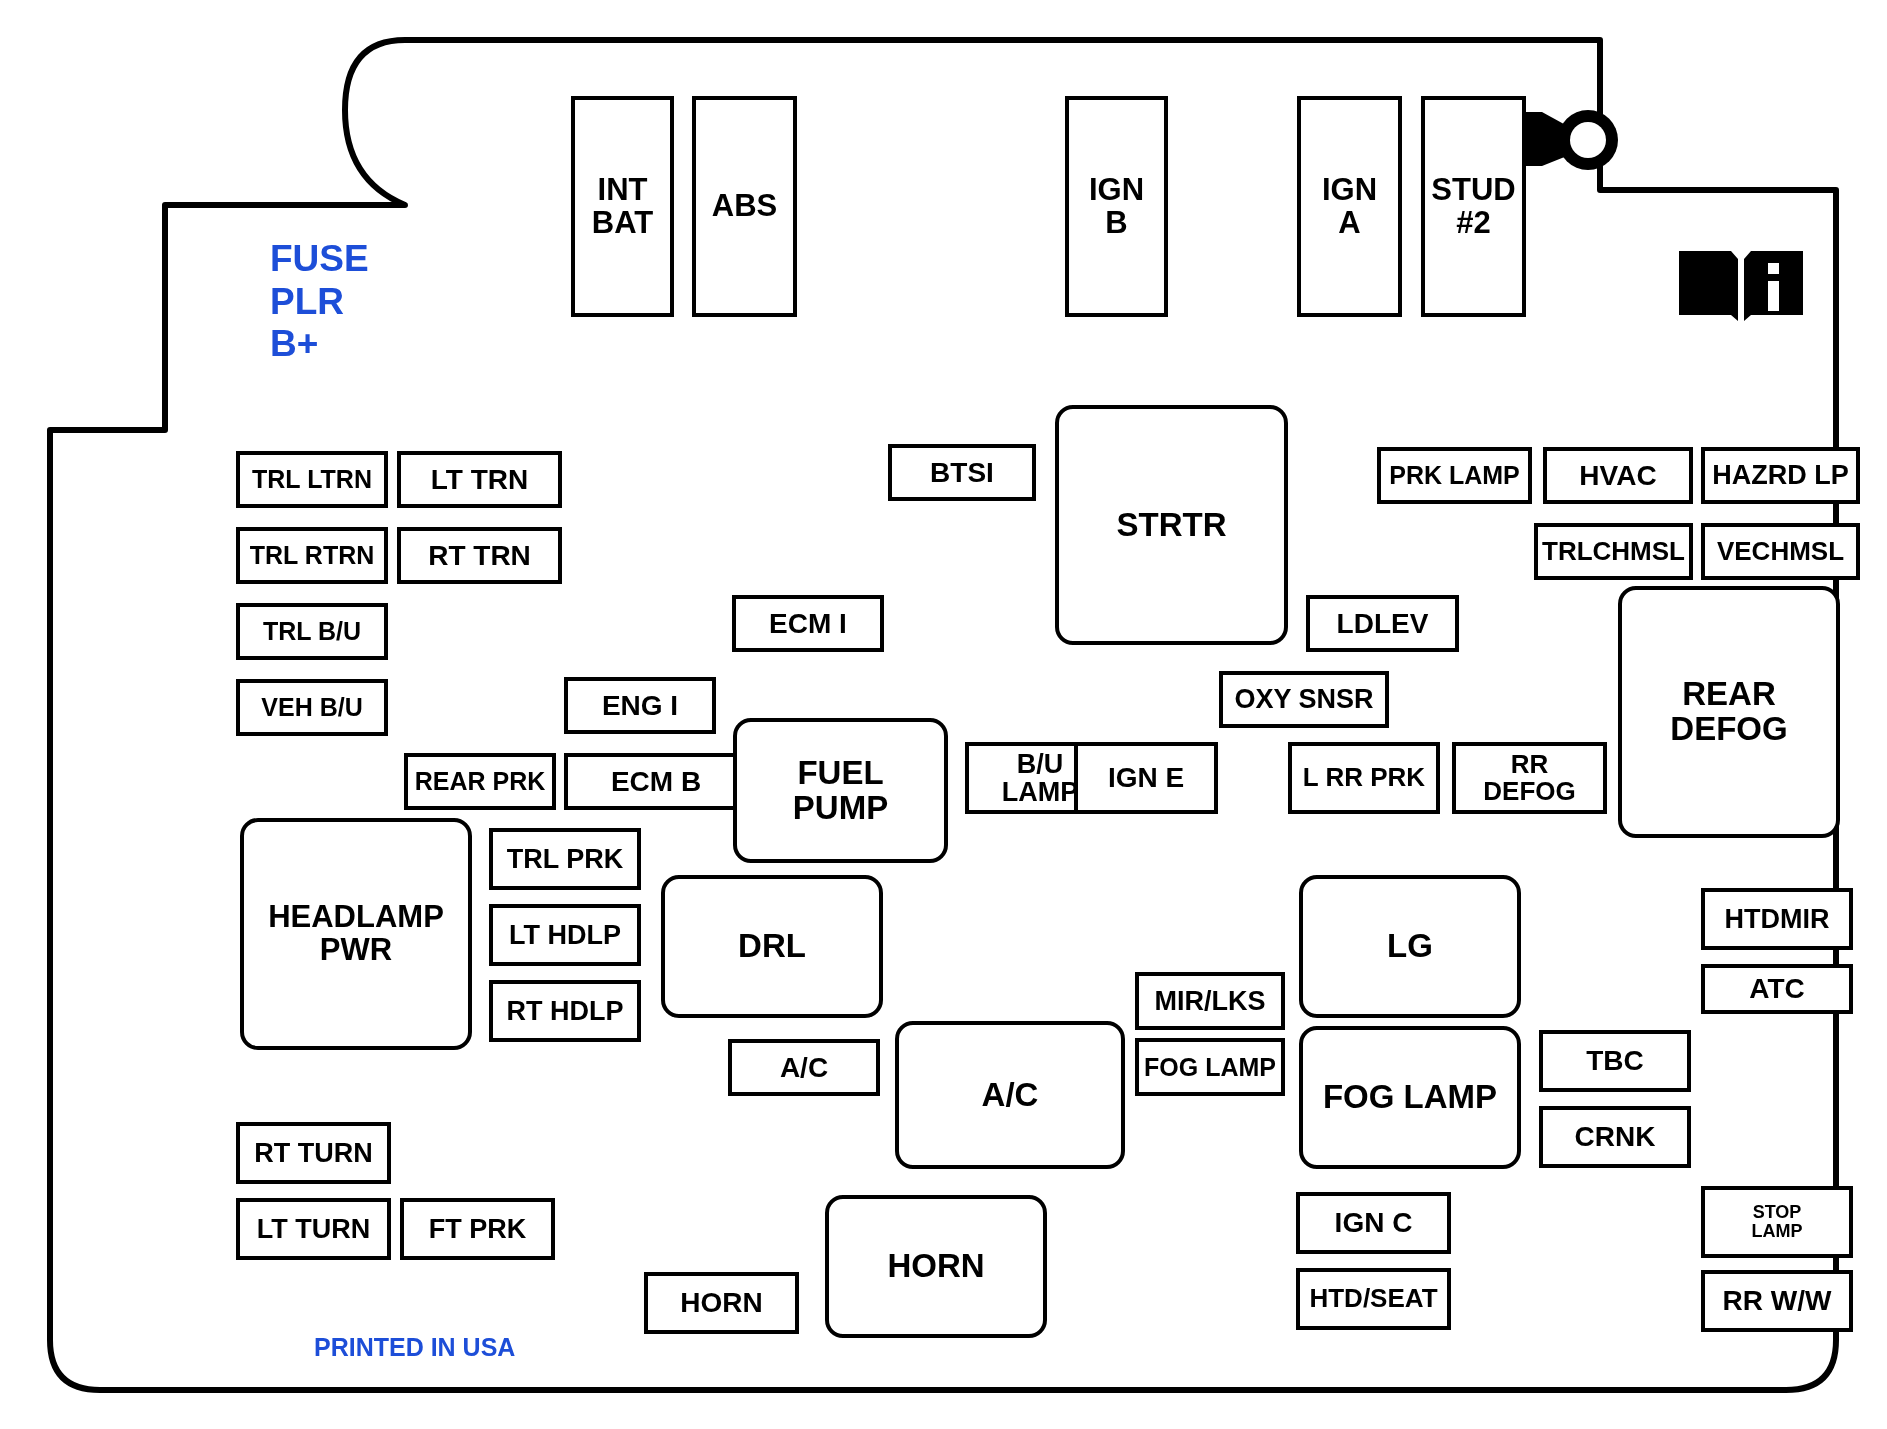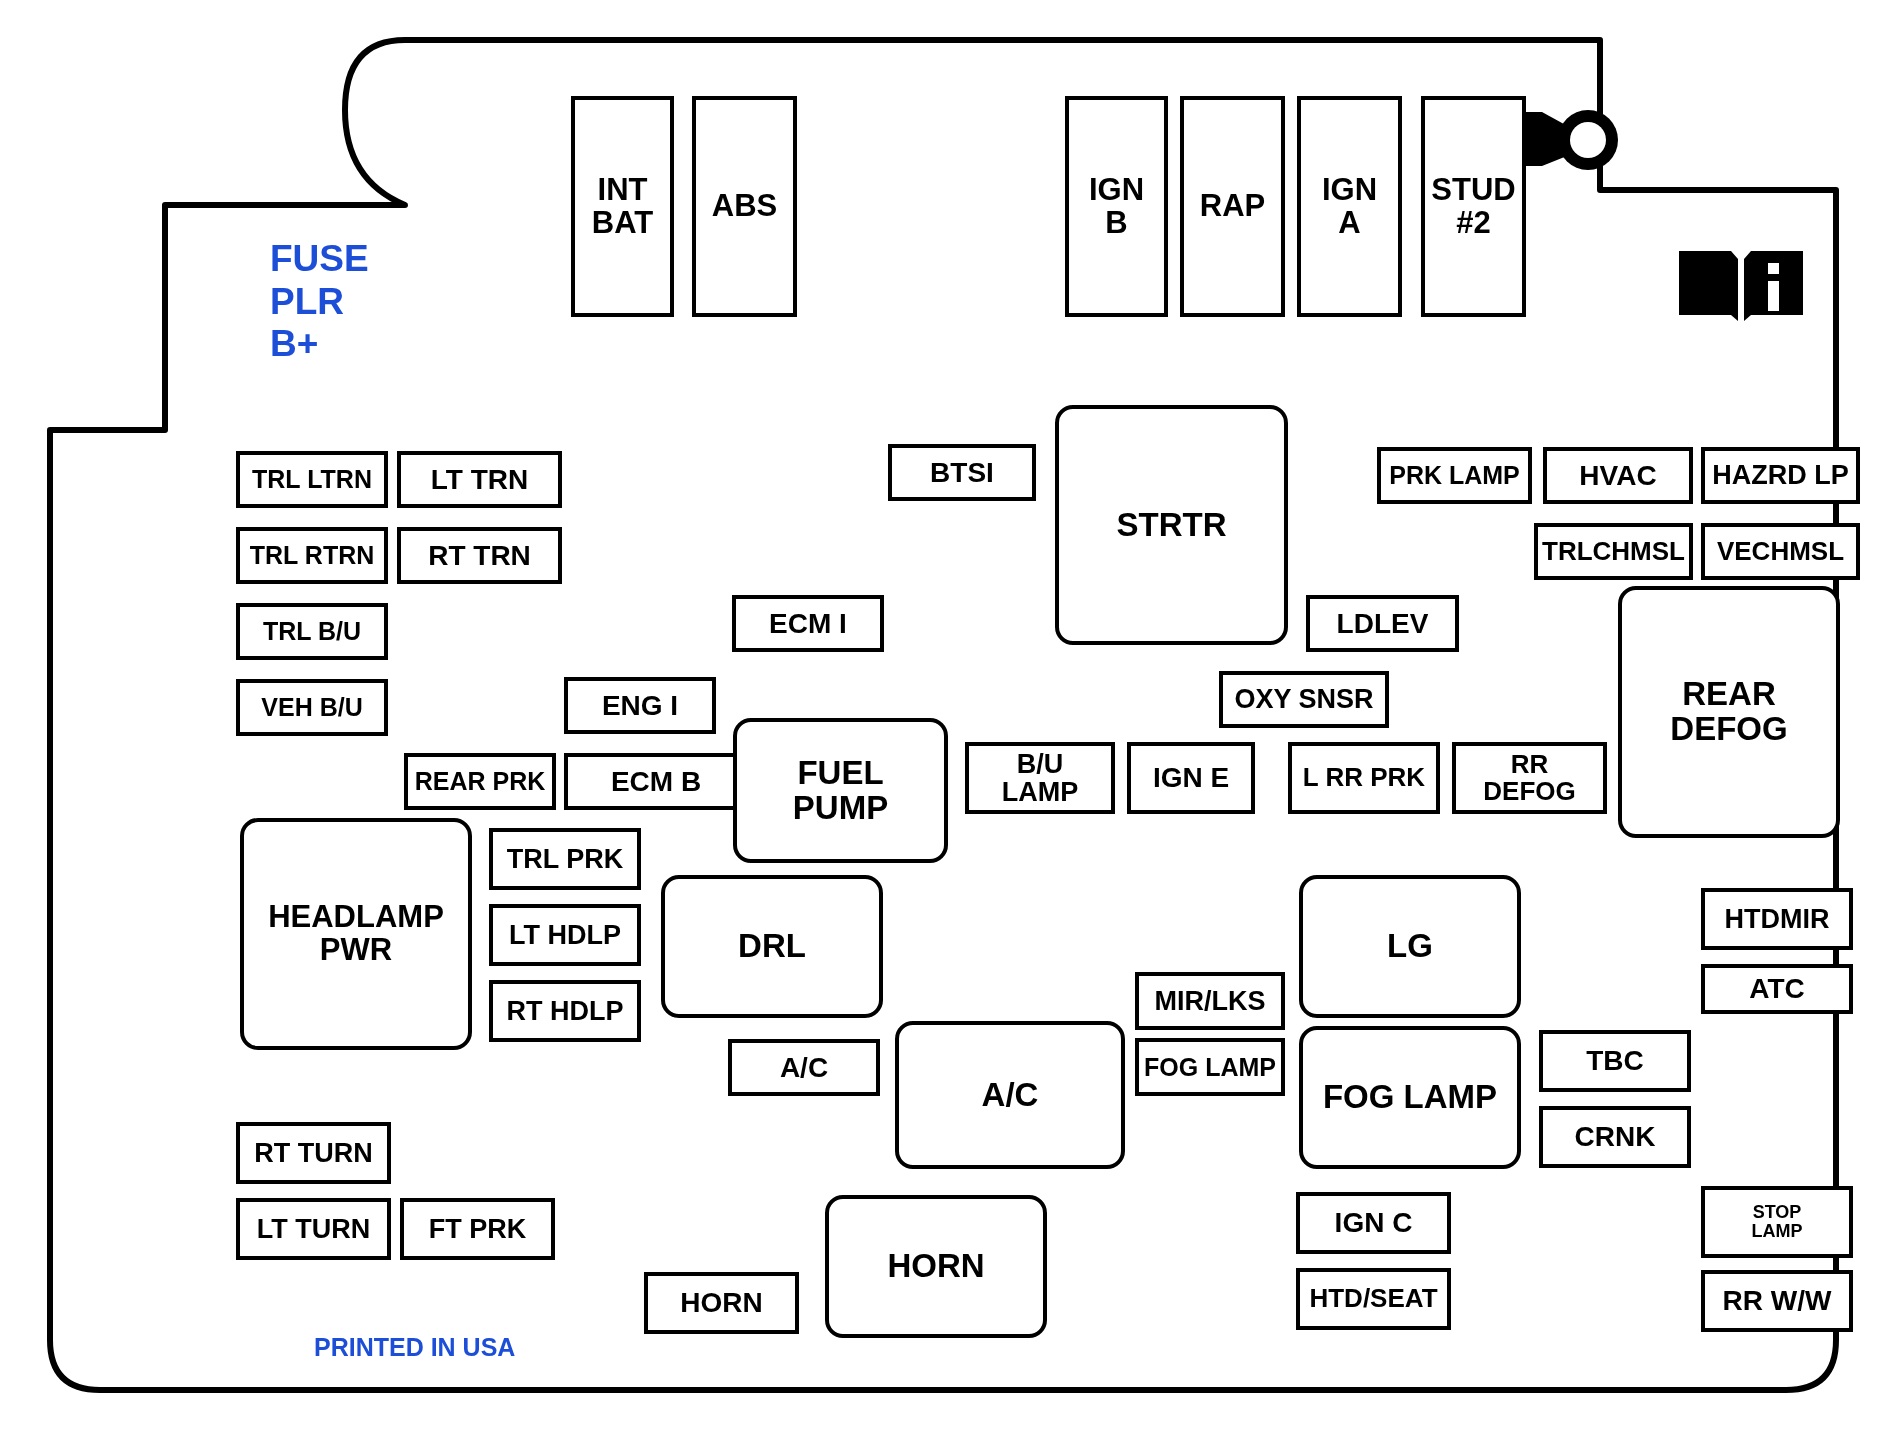--- a/index.html
+++ b/index.html
@@ -94,21 +94,20 @@
 PLR
 B+</div>
 
   <div class="label" id="printed-label" style="left:314px; top:1333px; font-size:25px;">PRINTED IN USA</div>
 
 <div class="fuse" style="left: 571px; top: 96px; width: 103px; height: 221px; font-size: 31px;">INT
 BAT</div>
     <div class="fuse" style="left: 692px; top: 96px; width: 105px; height: 221px; font-size: 31px;">ABS</div>
     <div class="fuse" style="left: 1065px; top: 96px; width: 103px; height: 221px; font-size: 31px;">IGN
 B</div>
-    <div class="fuse" style="left: 1180px; top: 96px; width: 105px; height: 221px; font-size: 31px;">RAP</div>
     <div class="fuse" style="left: 1297px; top: 96px; width: 105px; height: 221px; font-size: 31px;">IGN
 A</div>
     <div class="fuse" style="left: 1421px; top: 96px; width: 105px; height: 221px; font-size: 31px;">STUD
 #2</div>
     <div class="fuse" style="left: 236px; top: 451px; width: 152px; height: 57px; font-size: 25px;">TRL LTRN</div>
     <div class="fuse" style="left: 397px; top: 451px; width: 165px; height: 57px; font-size: 28px;">LT TRN</div>
     <div class="fuse" style="left: 236px; top: 527px; width: 152px; height: 57px; font-size: 25px;">TRL RTRN</div>
     <div class="fuse" style="left: 397px; top: 527px; width: 165px; height: 57px; font-size: 28px;">RT TRN</div>
     <div class="fuse" style="left: 236px; top: 603px; width: 152px; height: 57px; font-size: 25px;">TRL B/U</div>
     <div class="fuse" style="left: 236px; top: 679px; width: 152px; height: 57px; font-size: 25px;">VEH B/U</div>
@@ -120,21 +119,21 @@
     <div class="fuse rounded" style="left: 1055px; top: 405px; width: 233px; height: 240px; font-size: 33px;">STRTR</div>
     <div class="fuse" style="left: 1306px; top: 595px; width: 153px; height: 57px; font-size: 28px;">LDLEV</div>
     <div class="fuse" style="left: 1219px; top: 671px; width: 170px; height: 57px; font-size: 27px;">OXY SNSR</div>
     <div class="fuse" style="left: 1377px; top: 447px; width: 155px; height: 57px; font-size: 25px;">PRK LAMP</div>
     <div class="fuse" style="left: 1543px; top: 447px; width: 150px; height: 57px; font-size: 28px;">HVAC</div>
     <div class="fuse" style="left: 1701px; top: 447px; width: 159px; height: 57px; font-size: 27px;">HAZRD LP</div>
     <div class="fuse" style="left: 1534px; top: 523px; width: 159px; height: 57px; font-size: 26px;">TRLCHMSL</div>
     <div class="fuse" style="left: 1701px; top: 523px; width: 159px; height: 57px; font-size: 26px;">VECHMSL</div>
     <div class="fuse" style="left: 965px; top: 742px; width: 150px; height: 72px; font-size: 27px;">B/U
 LAMP</div>
-    <div class="fuse" style="left: 1127px; top: 742px; width: 128px; height: 72px; font-size: 28px;">IGN E</div>
+    <div class="fuse" style="left: 1074px; top: 742px; width: 144px; height: 72px; font-size: 28px;">IGN E</div>
     <div class="fuse" style="left: 1288px; top: 742px; width: 152px; height: 72px; font-size: 26px;">L RR PRK</div>
     <div class="fuse" style="left: 1452px; top: 742px; width: 155px; height: 72px; font-size: 26px;">RR
 DEFOG</div>
     <div class="fuse rounded" style="left: 1618px; top: 586px; width: 222px; height: 252px; font-size: 33px;">REAR
 DEFOG</div>
     <div class="fuse rounded" style="left: 733px; top: 718px; width: 215px; height: 145px; font-size: 33px;">FUEL
 PUMP</div>
     <div class="fuse" style="left: 489px; top: 828px; width: 152px; height: 62px; font-size: 27px;">TRL PRK</div>
     <div class="fuse" style="left: 489px; top: 904px; width: 152px; height: 62px; font-size: 27px;">LT HDLP</div>
     <div class="fuse" style="left: 489px; top: 980px; width: 152px; height: 62px; font-size: 27px;">RT HDLP</div>

